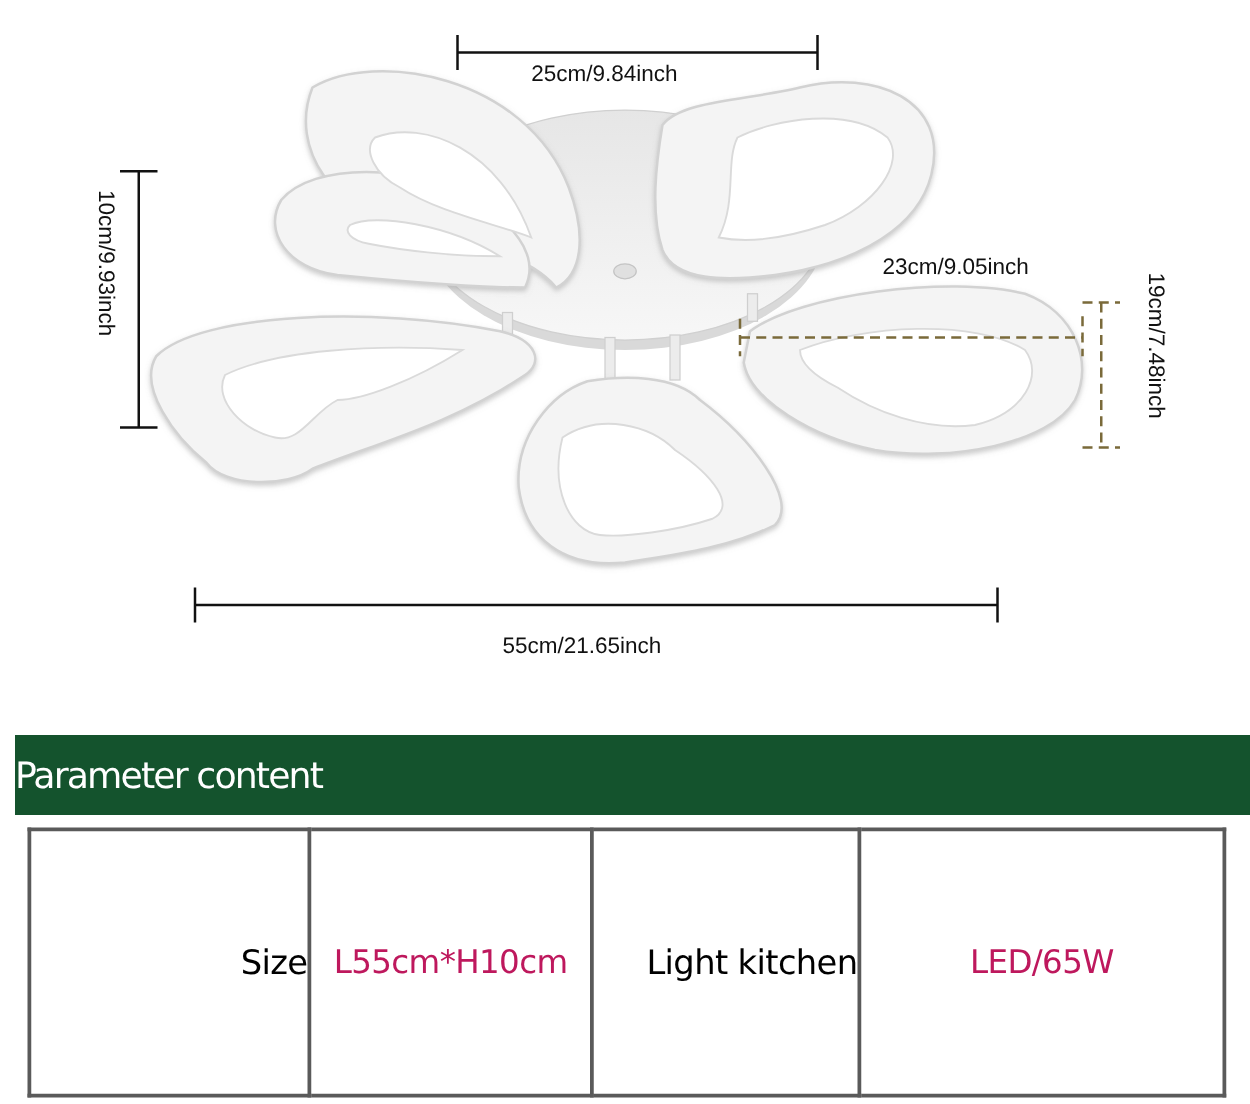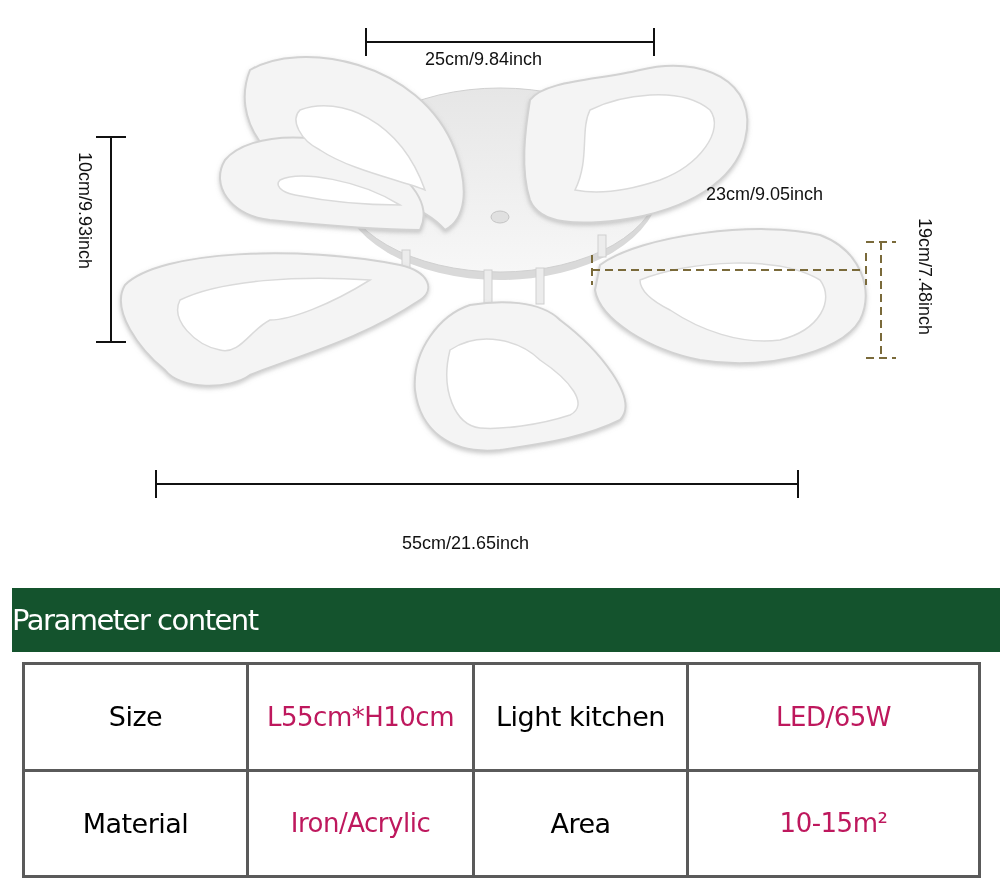--- a/index.html
+++ b/index.html
@@ -13,21 +13,21 @@
   .dim-label.vertical { transform-origin: left top; transform: rotate(90deg); }
 
   .param-header { position: absolute; left: 12px; top: 588px; width: 1000px; height: 64px;
                   background: #14532d; color: #ffffff; display: flex; align-items: center; }
   .param-header-title { font-family: "DejaVu Sans", sans-serif; font-size: 29px; letter-spacing: -1.5px; font-weight: normal; }
 
   .param-table { position: absolute; left: 22px; top: 662px; width: 956px; height: 216px;
                  border-collapse: collapse; table-layout: fixed; }
   .param-table td { border: 3px solid #5a5a5a; text-align: center; vertical-align: middle; padding: 0;
                     font-family: "DejaVu Sans", sans-serif; font-size: 27px; color: #111; letter-spacing: -0.5px; }
-  .param-table td.key { color: #000; }
+  .param-table td.key { color: #000; text-align: right; }
   .param-table td.val { color: #be185d; font-size: 26px; }
   .param-table tr.r1 td { height: 70px; }
   .param-table tr.r2 td { height: 70px; }
   .param-table tr.r3 td { height: 66px; }
 </style>
 </head>
 <body>
 
 <div class="product-figure">
   <svg width="1000" height="560" viewBox="0 0 1000 560">
@@ -110,43 +110,37 @@
       <line x1="592" y1="255" x2="592" y2="285"></line>
       <line x1="866" y1="253" x2="866" y2="285"></line>
       <line x1="881" y1="242" x2="881" y2="358"></line>
       <line x1="866" y1="242" x2="896" y2="242"></line>
       <line x1="866" y1="358" x2="896" y2="358"></line>
     </g>
   </svg>
 
   <div class="dim-label" style="left:425px; top:6px;margin-top:43px;">25cm/9.84inch</div>
   <div class="dim-label vertical" style="left:95px; top:152px;">10cm/9.93inch</div>
-  <div class="dim-label" style="left:706px; top:184px;">23cm/9.05inch</div>
+  <div class="dim-label" style="left:706px; top:203px;">23cm/9.05inch</div>
   <div class="dim-label vertical" style="left:935px; top:218px;">19cm/7.48inch</div>
-  <div class="dim-label" style="left:402px; top:506px;margin-top:27px;">55cm/21.65inch</div>
+  <div class="dim-label" style="left:402px; top:506px;">55cm/21.65inch</div>
 </div>
 
 <div class="param-header">
   <span class="param-header-title">Parameter content</span>
 </div>
 
 <table class="param-table">
   <colgroup>
     <col style="width:224px">
       <col style="width:226px">
       <col style="width:214px">
       <col style="width:292px">
   </colgroup>
   <tbody>
       <tr class="r1">
     <td class="key">Size</td>
     <td class="val">L55cm*H10cm</td>
     <td class="key">Light kitchen</td>
     <td class="val">LED/65W</td>
   </tr>
-  <tr class="r2">
-    <td class="key">Material</td>
-    <td class="val">Iron/Acrylic</td>
-    <td class="key">Area</td>
-    <td class="val">10-15m²</td>
-  </tr>
 </tbody>
   </table>
 
 </body></html>

